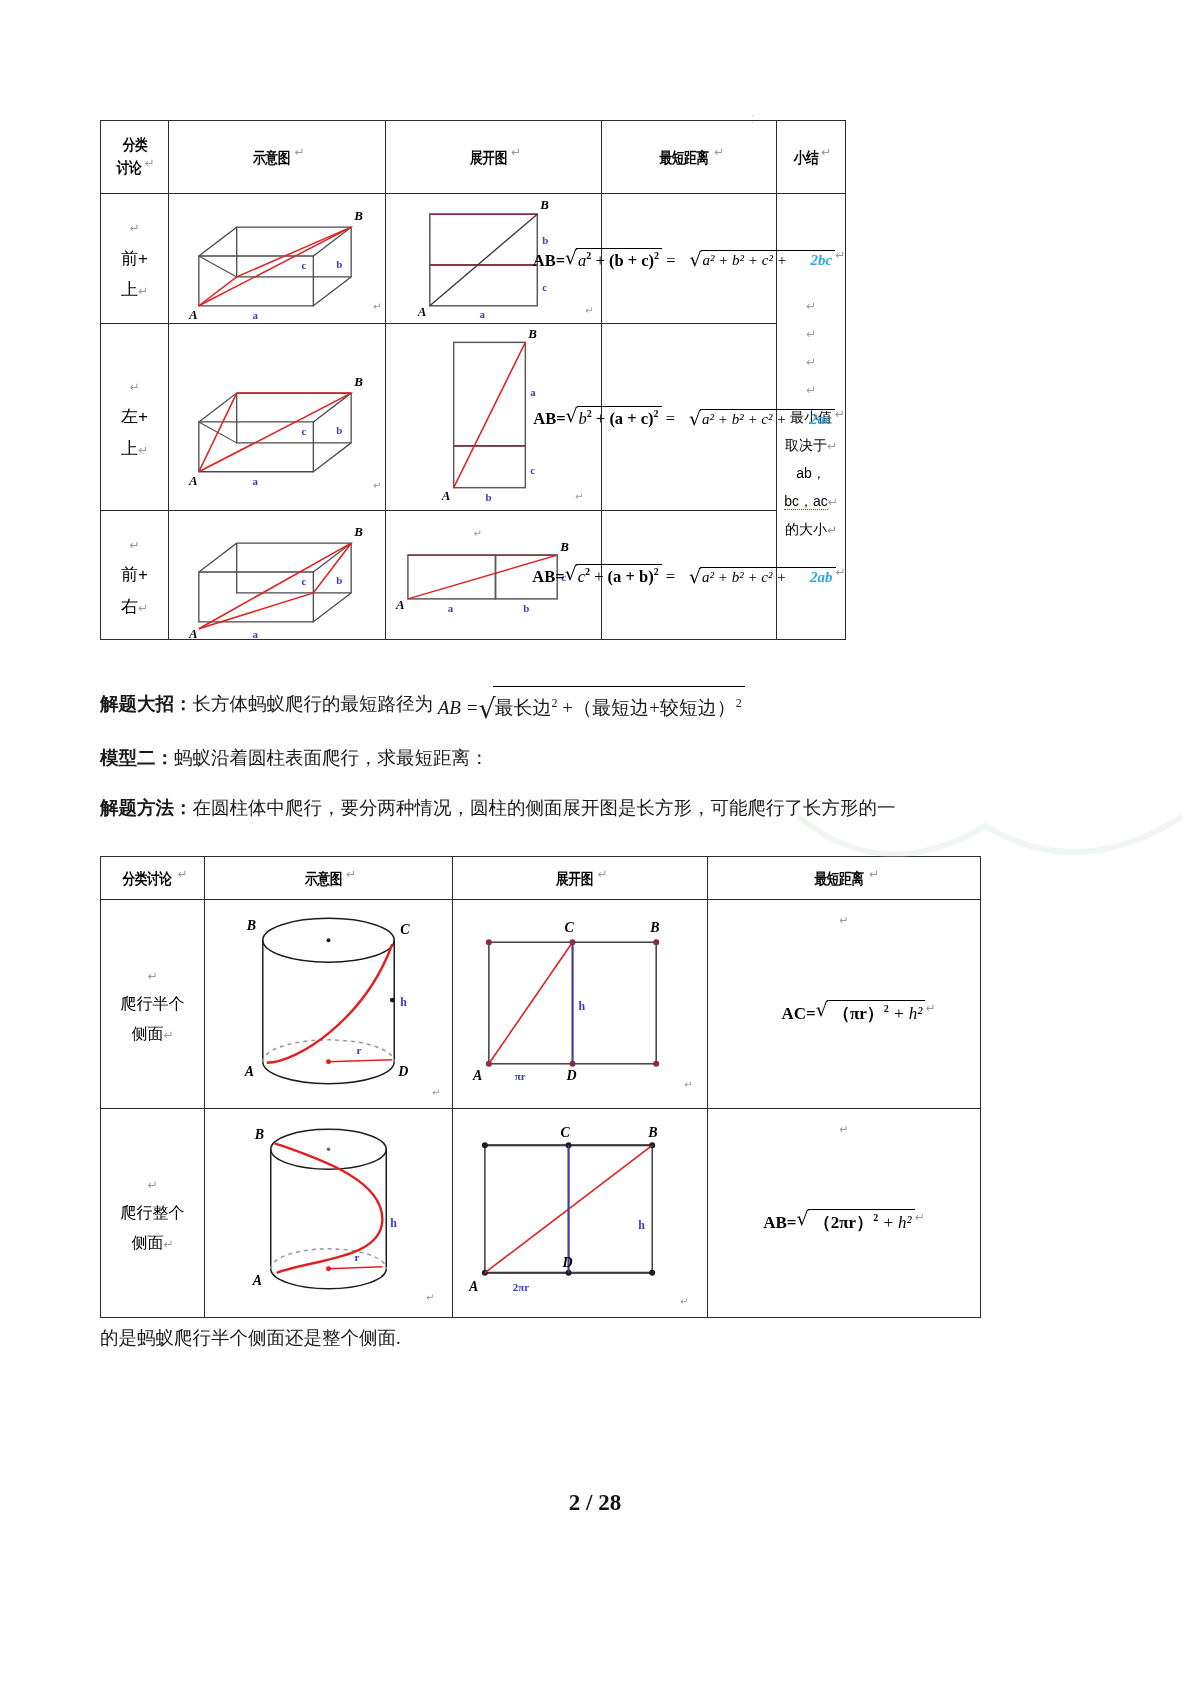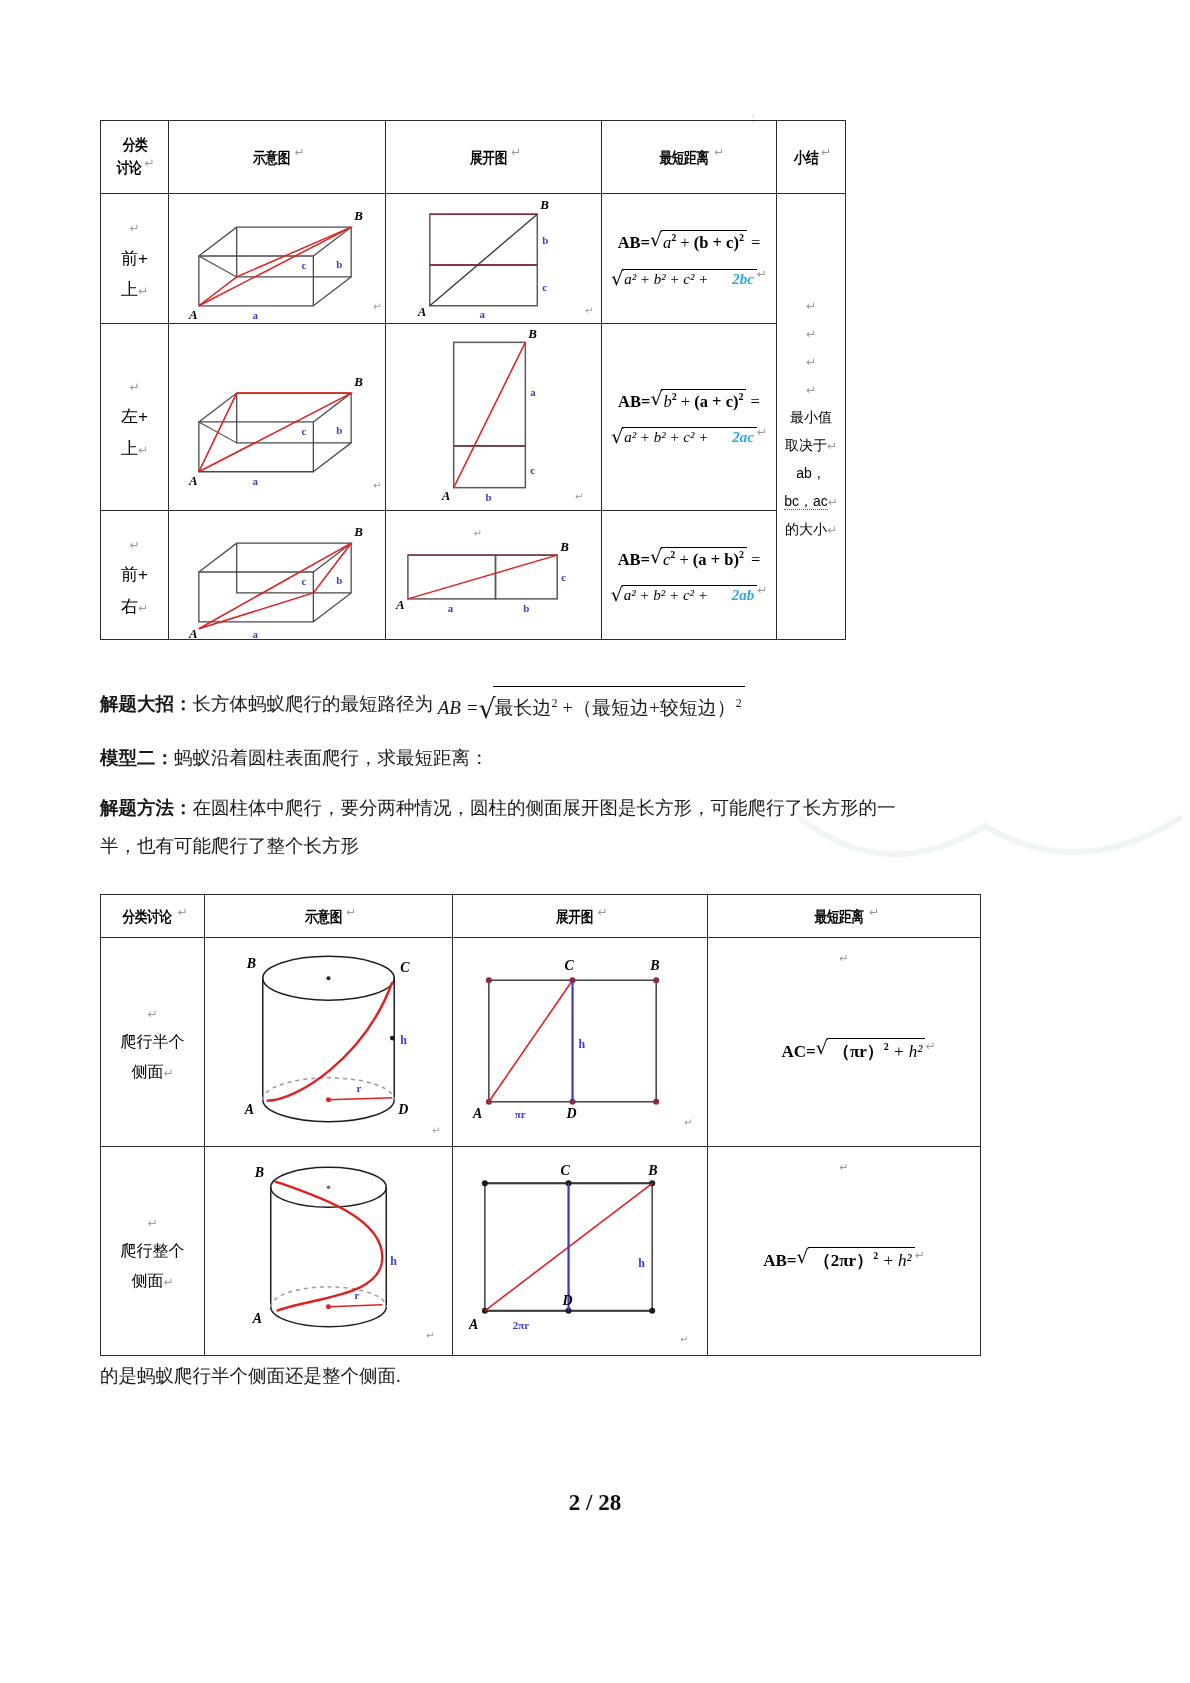--- a/index.html
+++ b/index.html
@@ -105,21 +105,21 @@
   }
   .radical > .rad-body{
     display:inline-block;
     border-top:1.3px solid #000;
     padding:1px 3px 0 2px;
   }
   .accent{color:#2aa9e0;font-style:italic;font-weight:bold;margin-left:20px;}
 
   .formula-cell{
     display:flex;
-    flex-direction:column;
+    flex-direction:row;
     align-items:center;
     justify-content:center;
     gap:14px;
     height:100%;
   }
   .f-line1{font-size:16.5px;}
   .f-line2{font-size:15px;}
 
   
   .para{
@@ -421,23 +421,20 @@
     <p class="para" style="margin-top:24px;">
       <b>解题大招：</b><span>长方体蚂蚁爬行的最短路径为</span><span class="bigmath">&nbsp;<i>AB =</i><span class="bigrad"><span><span>最长边</span><sup style="font-size:12px;">2</sup>&nbsp;+<span>（最短边+较短边）</span><sup style="font-size:12px;">2</sup></span></span></span>
     </p>
 
     <p class="para" style="margin-top:14px;">
       <b>模型二：</b><span>蚂蚁沿着圆柱表面爬行，求最短距离：</span>
     </p>
 
     <p class="para" style="margin-top:14px;">
       <b>解题方法：</b><span>在圆柱体中爬行，要分两种情况，圆柱的侧面展开图是长方形，可能爬行了长方形的一</span>
-    </p>
-    <p class="para" style="margin-top:2px;">
-      <span>半，也有可能爬行了整个长方形</span>
     </p>
 
     <div class="gap-b"></div>
 
     <table id="table2" class="doc-table" style="margin-top:14px;">
       <colgroup>
           <col class="d0">
           <col class="d1">
           <col class="d2">
           <col class="d3">

